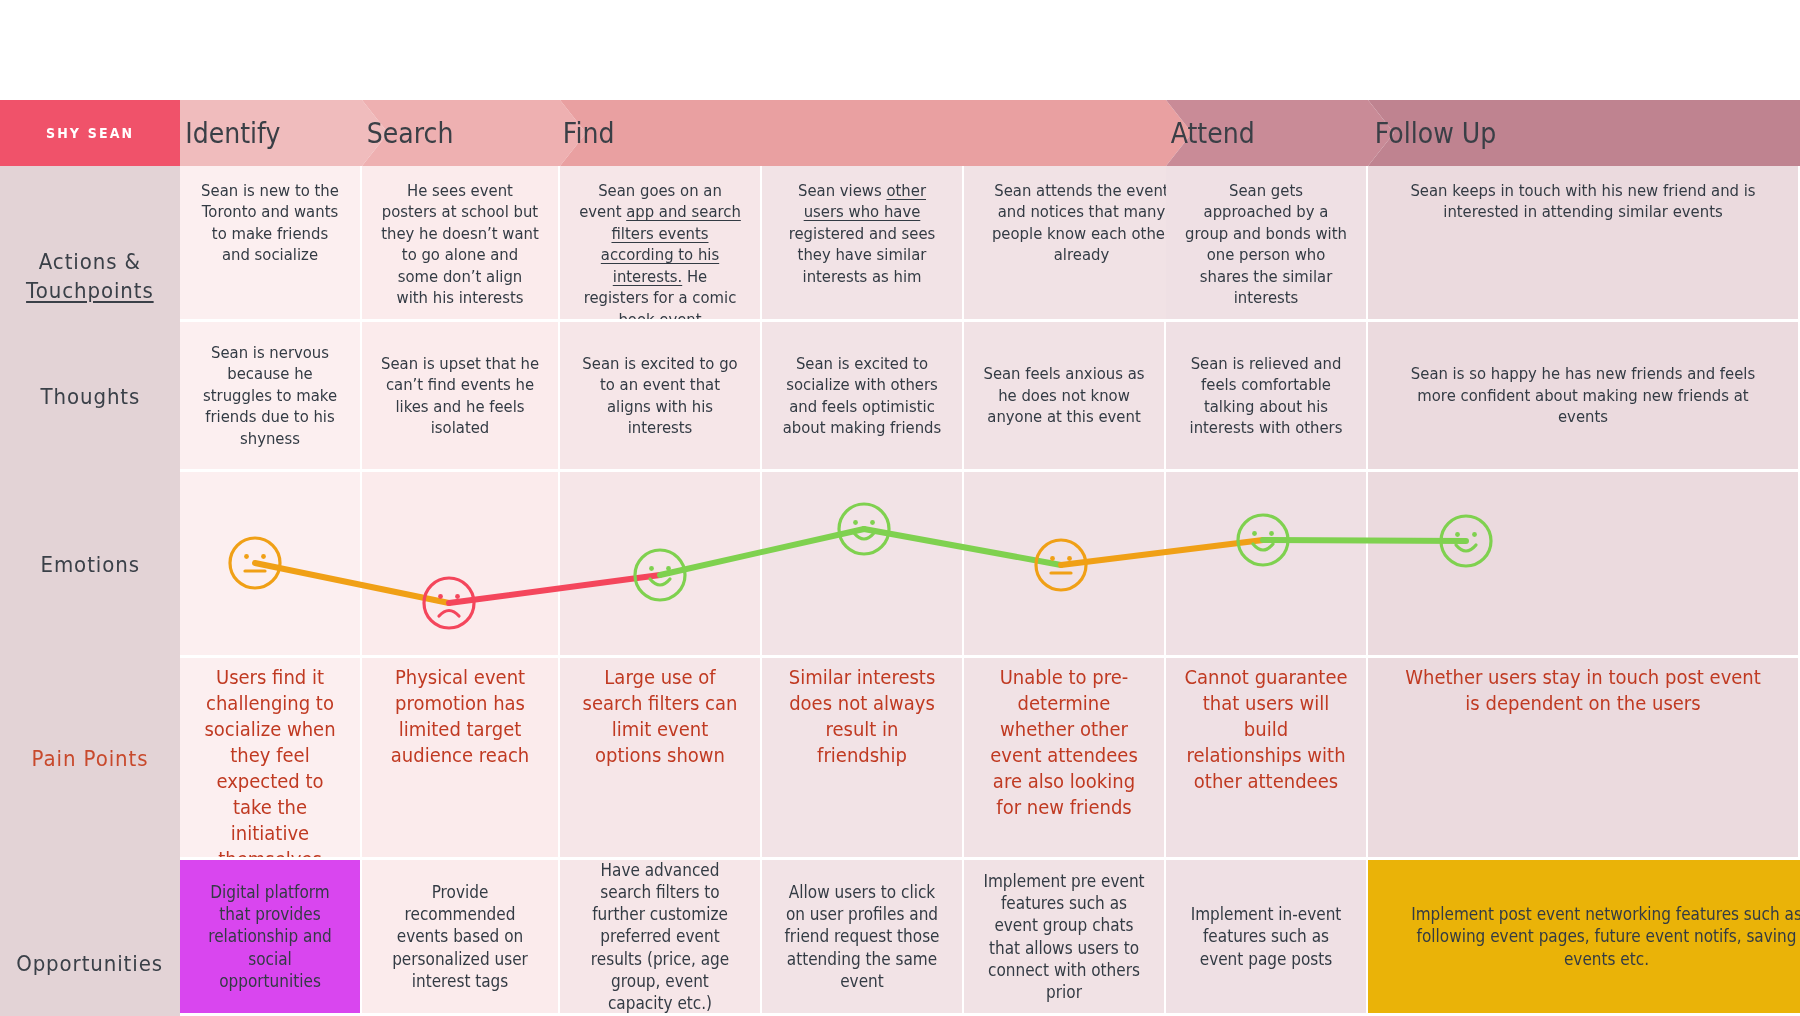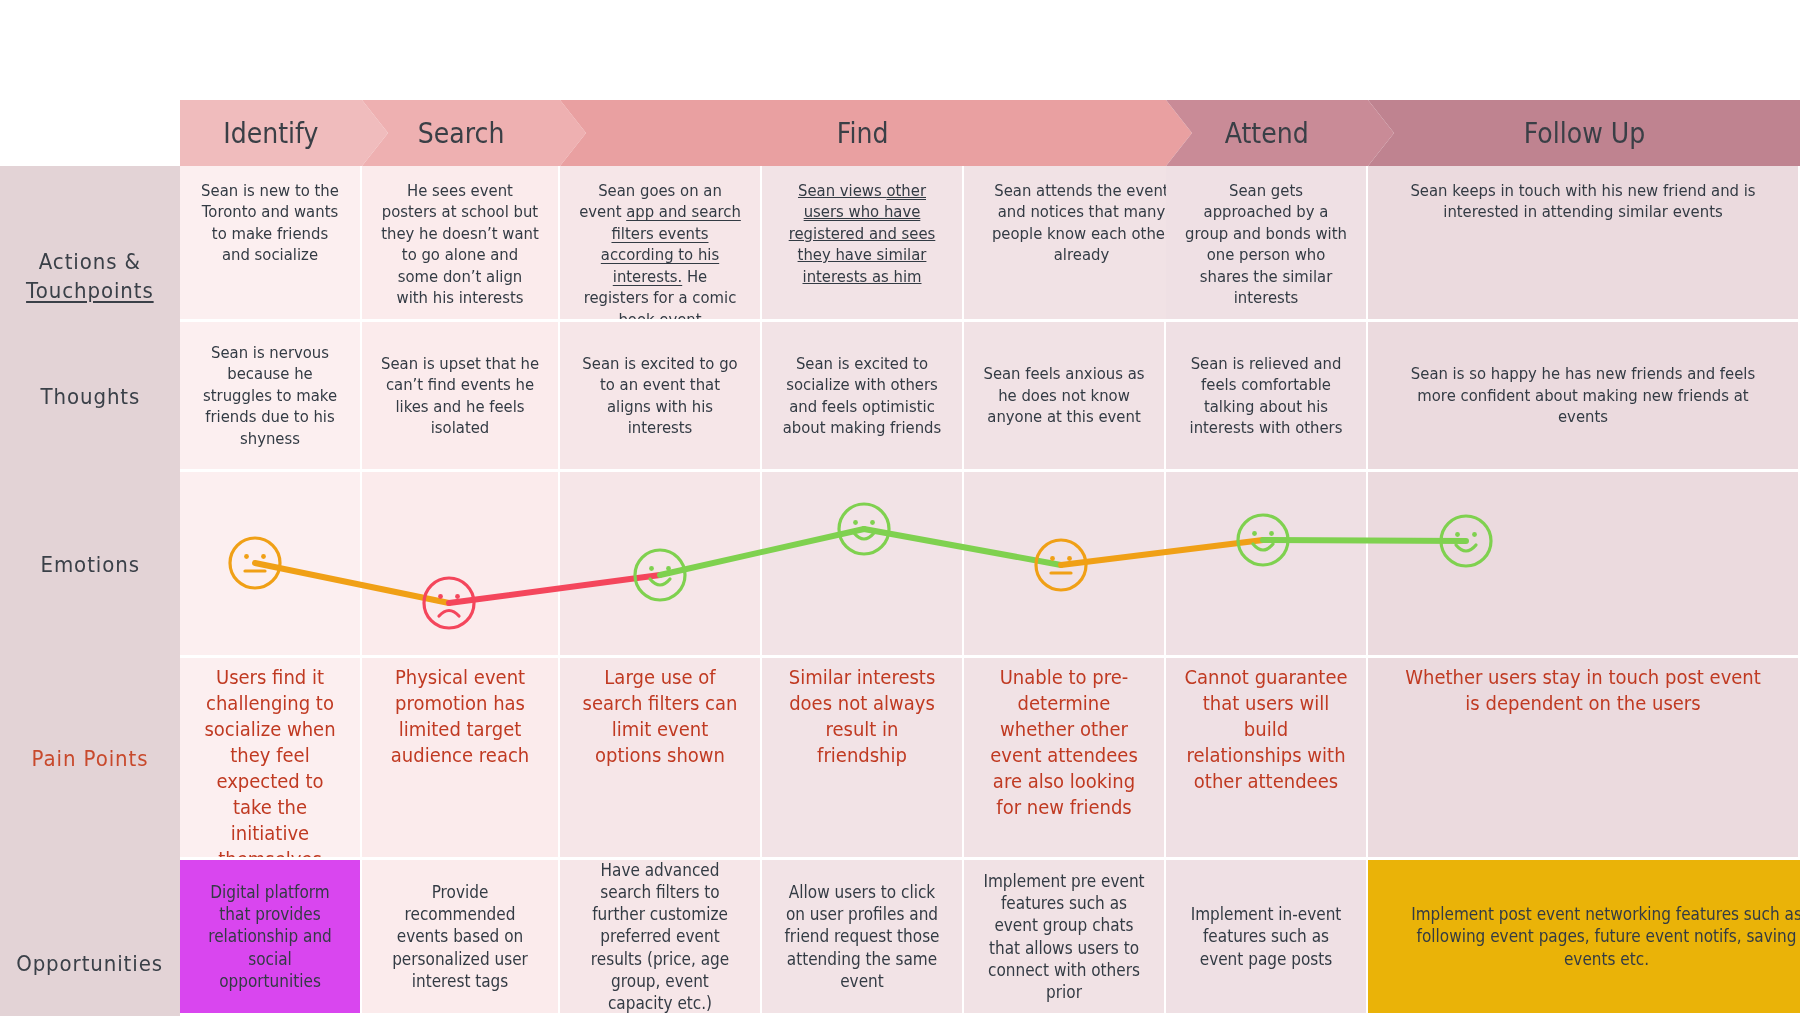--- a/index.html
+++ b/index.html
@@ -31,21 +31,21 @@
     background:#f0526a; color:#ffffff;
     display:flex; align-items:center; justify-content:center;
     font-family:"DejaVu Sans", sans-serif;
     font-weight:700; font-size:14px; letter-spacing:2.4px;
     transform-origin:center;
   }
   .persona span { transform:scaleX(0.9); display:inline-block; }
 
   .stage {
     position:absolute; top:0; height:66px;
-    display:flex; align-items:center; justify-content:center;
+    display:flex; align-items:center; justify-content:flex-start;
     font-family:"DejaVu Sans", sans-serif;
     font-weight:400; font-size:28px; color:#3a3f46;
   }
   .stage span { transform:scaleX(0.9); display:inline-block; }
 
   
   .labelcol {
     position:absolute; left:0; top:66px; width:180px; height:850px;
     background:#e3d3d6;
   }
@@ -82,20 +82,23 @@
 </style>
 </head>
 <body>
 
 <div id="app">
 
 
   <div class="grid">
 
     <div class="hdr-row">
+      <div class="persona">
+        <span>SHY SEAN</span>
+      </div>
       <svg id="stagesvg" width="1620" height="66" style="position:absolute;left:180px;top:0;">
           <path d="M0,0 L182,0 L208,33 L182,66 L0,66 Z" fill="#f0bcbd"></path>
           <path d="M182,0 L380,0 L406,33 L380,66 L182,66 L208,33 Z" fill="#eeb0b1"></path>
           <path d="M380,0 L986,0 L1012,33 L986,66 L380,66 L406,33 Z" fill="#e9a0a1"></path>
           <path d="M986,0 L1188,0 L1214,33 L1188,66 L986,66 L1012,33 Z" fill="#c98b97"></path>
           <path d="M1188,0 L1620,0 L1620,66 L1188,66 L1214,33 Z" fill="#bf8390"></path>
         </svg>
       <div id="stagelabels">
           <div class="stage" style="left: 180px; width: 182px;">
             <span>Identify</span>
@@ -137,21 +140,21 @@
     <div id="cells">
         <div class="cell r-actions" style="left: 180px; width: 182px; top: 66px; height: 156px; background: rgb(252, 239, 240); border-right: 2px solid rgb(255, 255, 255); border-bottom: 3px solid rgb(255, 255, 255);">
           <div class="txt">Sean is new to the Toronto and wants to make friends and socialize</div>
         </div>
         <div class="cell r-actions" style="left: 362px; width: 198px; top: 66px; height: 156px; background: rgb(251, 235, 236); border-right: 2px solid rgb(255, 255, 255); border-bottom: 3px solid rgb(255, 255, 255);">
           <div class="txt">He sees event posters at school but they he doesn’t want to go alone and some don’t align with his interests</div>
         </div>
         <div class="cell r-actions" style="left: 560px; width: 202px; top: 66px; height: 156px; background: rgb(246, 230, 232); border-right: 2px solid rgb(255, 255, 255); border-bottom: 3px solid rgb(255, 255, 255);">
           <div class="txt"><span>Sean goes on an event </span><span class="u">app and search filters events according to his interests.</span><span> He registers for a comic book event</span></div>
         </div>
-        <div class="cell r-actions" style="left: 762px; width: 202px; top: 66px; height: 156px; background: rgb(242, 227, 230); border-right: 2px solid rgb(255, 255, 255); border-bottom: 3px solid rgb(255, 255, 255); text-decoration: underline;">
+        <div class="cell r-actions" style="left: 762px; width: 202px; top: 66px; height: 156px; background: rgb(242, 227, 230); border-right: 2px solid rgb(255, 255, 255); border-bottom: 3px solid rgb(255, 255, 255);">
           <div class="txt"><span>Sean views </span><span class="u">other users who have</span><span> registered and sees they have similar interests as him</span></div>
         </div>
         <div class="cell r-actions" style="left: 964px; width: 237px; top: 66px; height: 156px; background: rgb(241, 226, 229); border-right: 2px solid rgb(255, 255, 255); border-bottom: 3px solid rgb(255, 255, 255);">
           <div class="txt">Sean attends the event and notices that many people know each other already</div>
         </div>
         <div class="cell r-actions" style="left: 1166px; width: 202px; top: 66px; height: 156px; background: rgb(239, 224, 228); border-right: 2px solid rgb(255, 255, 255); border-bottom: 3px solid rgb(255, 255, 255);">
           <div class="txt">Sean gets approached by a group and bonds with one person who shares the similar interests</div>
         </div>
         <div class="cell r-actions" style="left: 1368px; width: 432px; top: 66px; height: 156px; background: rgb(235, 218, 222); border-right: 2px solid rgb(255, 255, 255); border-bottom: 3px solid rgb(255, 255, 255);">
           <div class="txt">Sean keeps in touch with his new friend and is interested in attending similar events</div>

